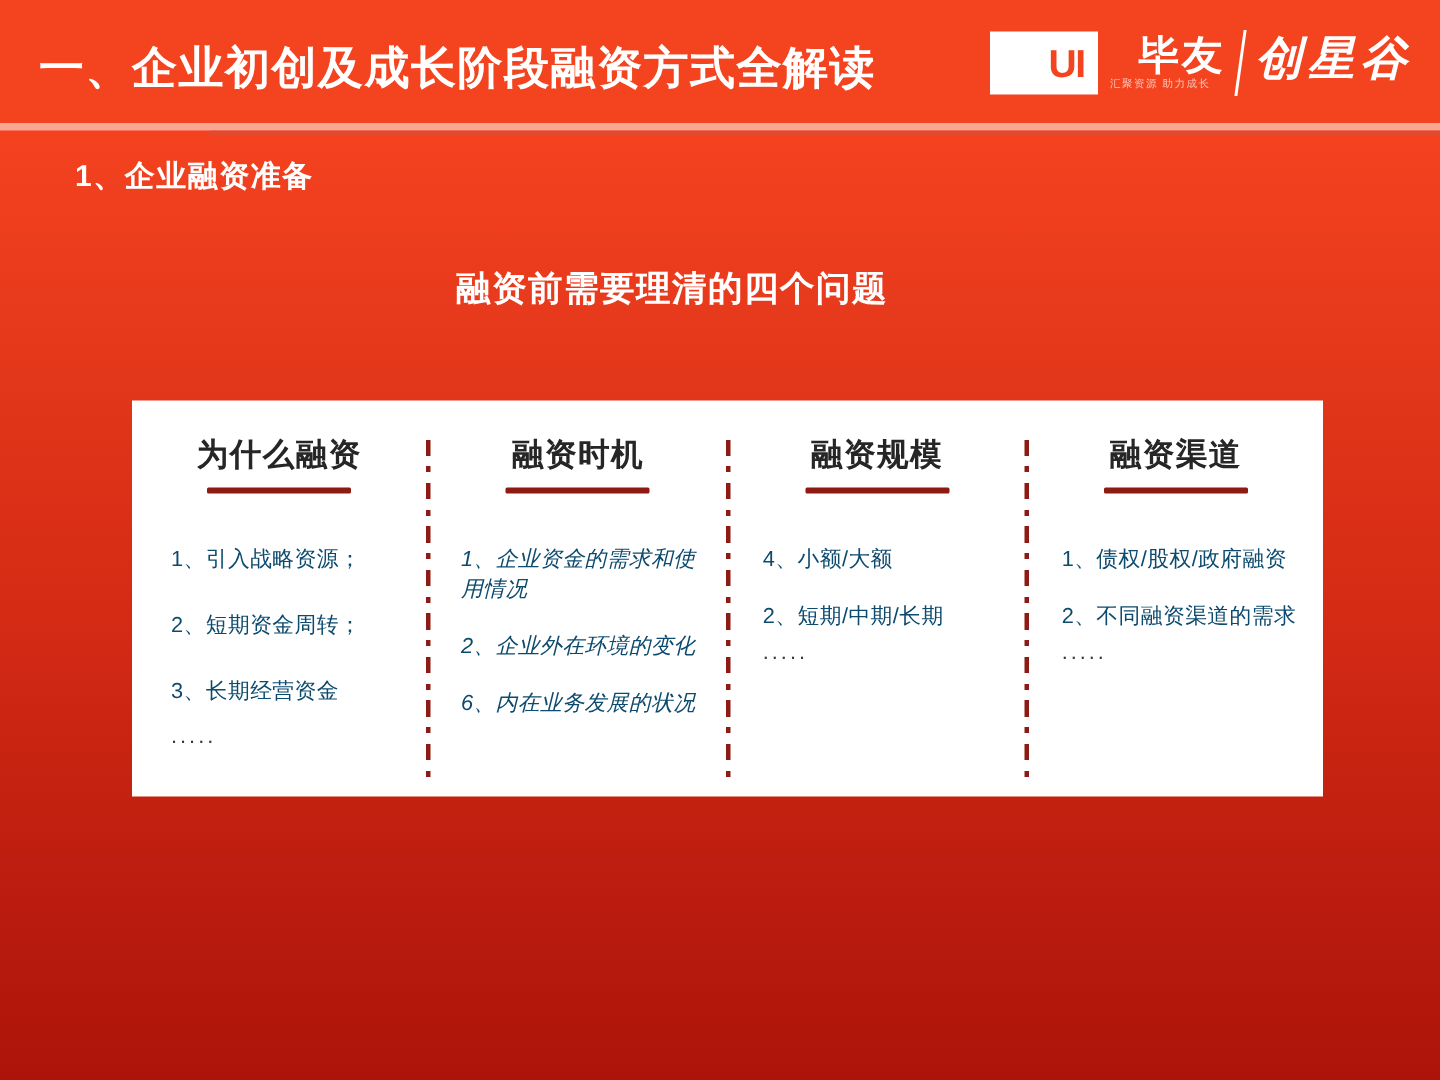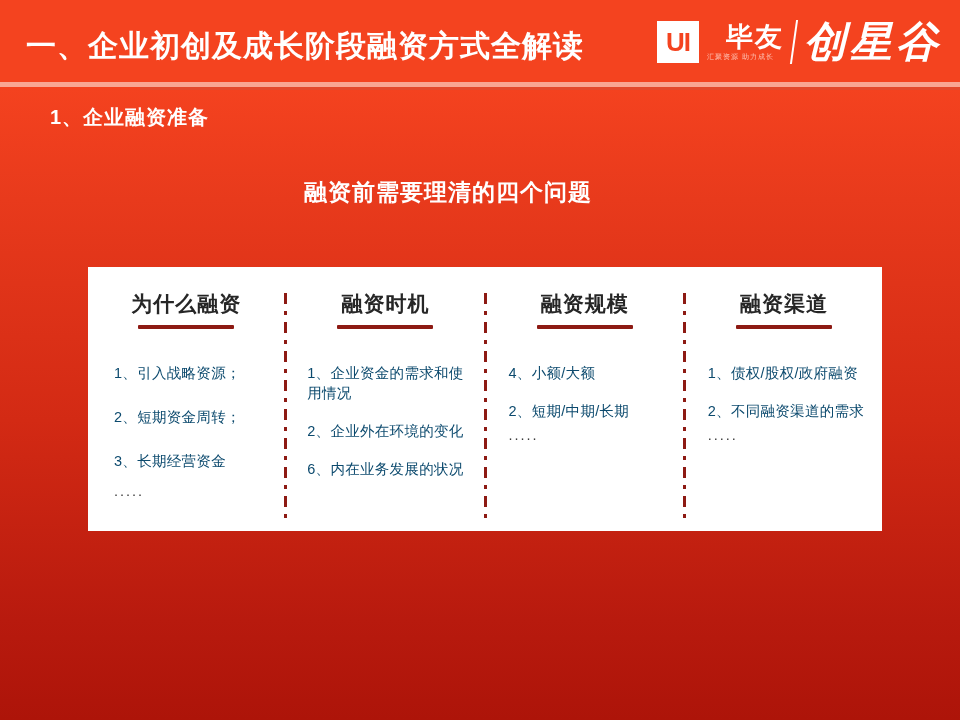--- a/index.html
+++ b/index.html
@@ -69,20 +69,21 @@
     align-items: center;
   }
   #logo-mark {
     width: 42px; height: 42px;
     background: #ffffff;
     display: flex;
     align-items: center;
     justify-content: center;
     margin-right: 8px;
     flex: none;
+    padding-left: 30px;
   }
   #logo-mark span {
     color: #f4431f;
     font-size: 26px;
     font-weight: bold;
     letter-spacing: -1px;
     line-height: 1;
   }
   #logo-words {
     display: flex;
@@ -109,22 +110,22 @@
   }
   #logo-divider {
     width: 2px;
     height: 44px;
     background: #ffffff;
     margin: 0 9px 0 3px;
     transform: skewX(-8deg);
     flex: none;
   }
   #logo-brand2 {
-    font-family: Liberation Serif, serif;
-    font-size: 42px;
+    font-family: Liberation Mono, monospace;
+    font-size: 31px;
     font-style: italic;
     font-weight: bold;
     color: #ffffff;
     letter-spacing: 4px;
     line-height: 36px;
     white-space: nowrap;
   }
 
   
   #section-label {
@@ -207,21 +208,21 @@
   }
   .col-item.ellipsis {
     margin-top: -14px;
     letter-spacing: 2px;
     color: #3a3a3a;
   }
 
   
   #col-1 .col-items { padding-left: 16px; }
   #col-1 .col-item  { margin-bottom: 24px; }
-  #col-2 .col-items { padding-left: 10px; }
+  #col-2 .col-items { padding-left: 10px; font-style: italic; }
   #col-3 .col-items { padding-left: 12px; }
   #col-4 .col-items { padding-left: 12px; }
 </style>
 </head>
 <body>
 
 <div id="slide">
 
   <div id="header-bar"></div>
   <div id="header-rule"></div>

